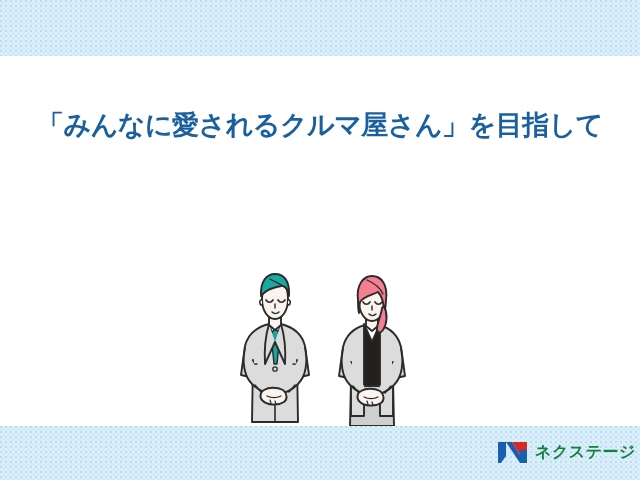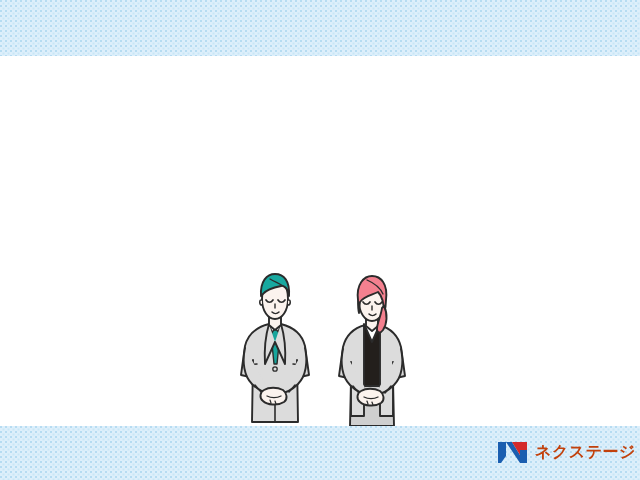--- a/index.html
+++ b/index.html
@@ -77,36 +77,37 @@
     left: 498px;
     top: 437px;
     width: 132px;
     height: 30px;
     display: flex;
     align-items: center;
     gap: 7px;
   }
   #logo-mark { width: 30px; height: 23px; flex: 0 0 auto; }
   #logo-text {
-    color: #c2410c;
+    color: #15803d;
     font-size: 16px;
     font-weight: bold;
     letter-spacing: 0.5px;
     line-height: 1;
     white-space: nowrap;
   }
 </style>
 </head>
 <body>
 
 <div id="slide">
 
   <div id="band-top" class="dot-band"></div>
 
   <div class="headline-wrap">
+    <div class="headline-1">「みんなに愛されるクルマ屋さん」を目指して</div>
   </div>
 
   <div id="illustration">
     <svg width="190" height="158" viewBox="0 0 190 158" xmlns="http://www.w3.org/2000/svg">
       <g fill="none" stroke="#2b2b2b" stroke-width="1.9" stroke-linecap="round" stroke-linejoin="round">
 
         <g>
 
           <path d="M33 52 C21 55 12 62 9 74 L5 103 L14 105 L17 88 L16 150 L62 150 L61 88 L64 105 L73 103 L69 74 C66 62 57 55 45 52 Z" fill="#dcdcdc" stroke="#2b2b2b"></path>
 

